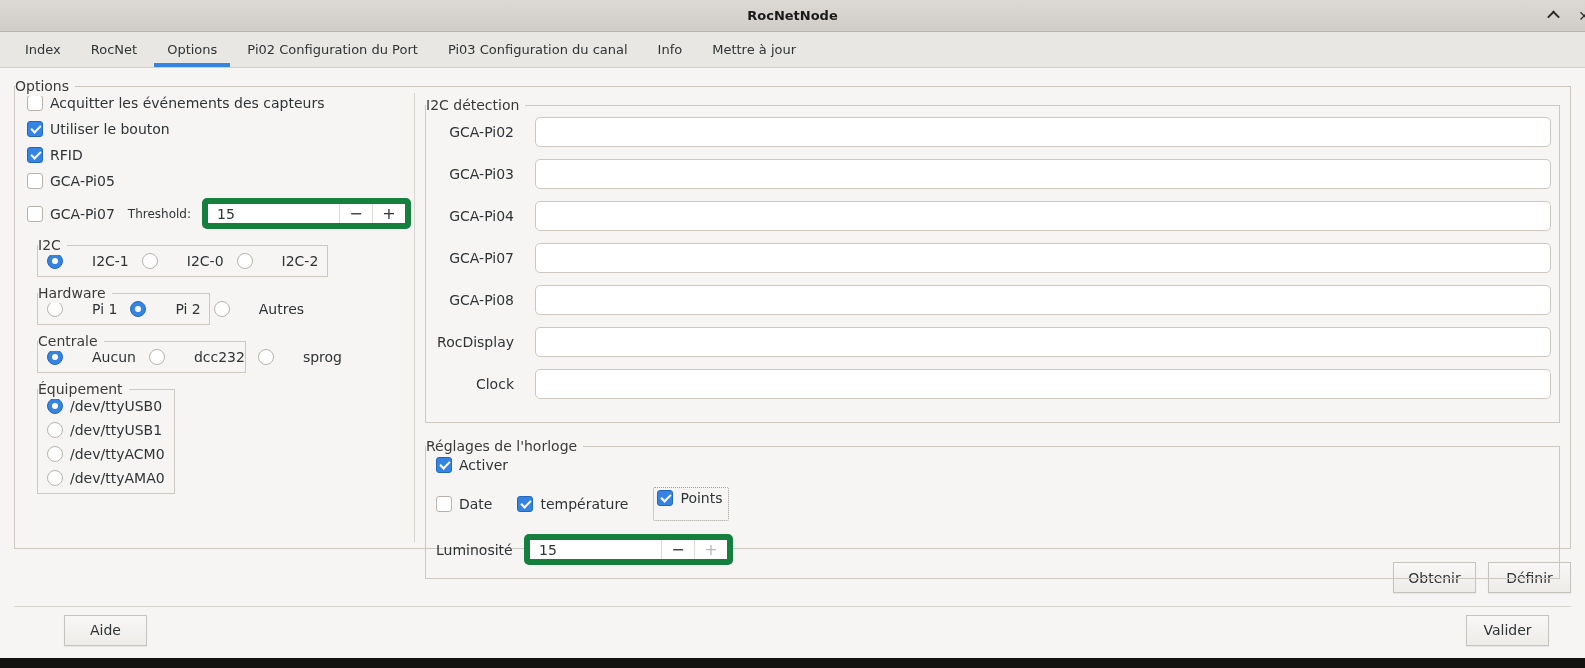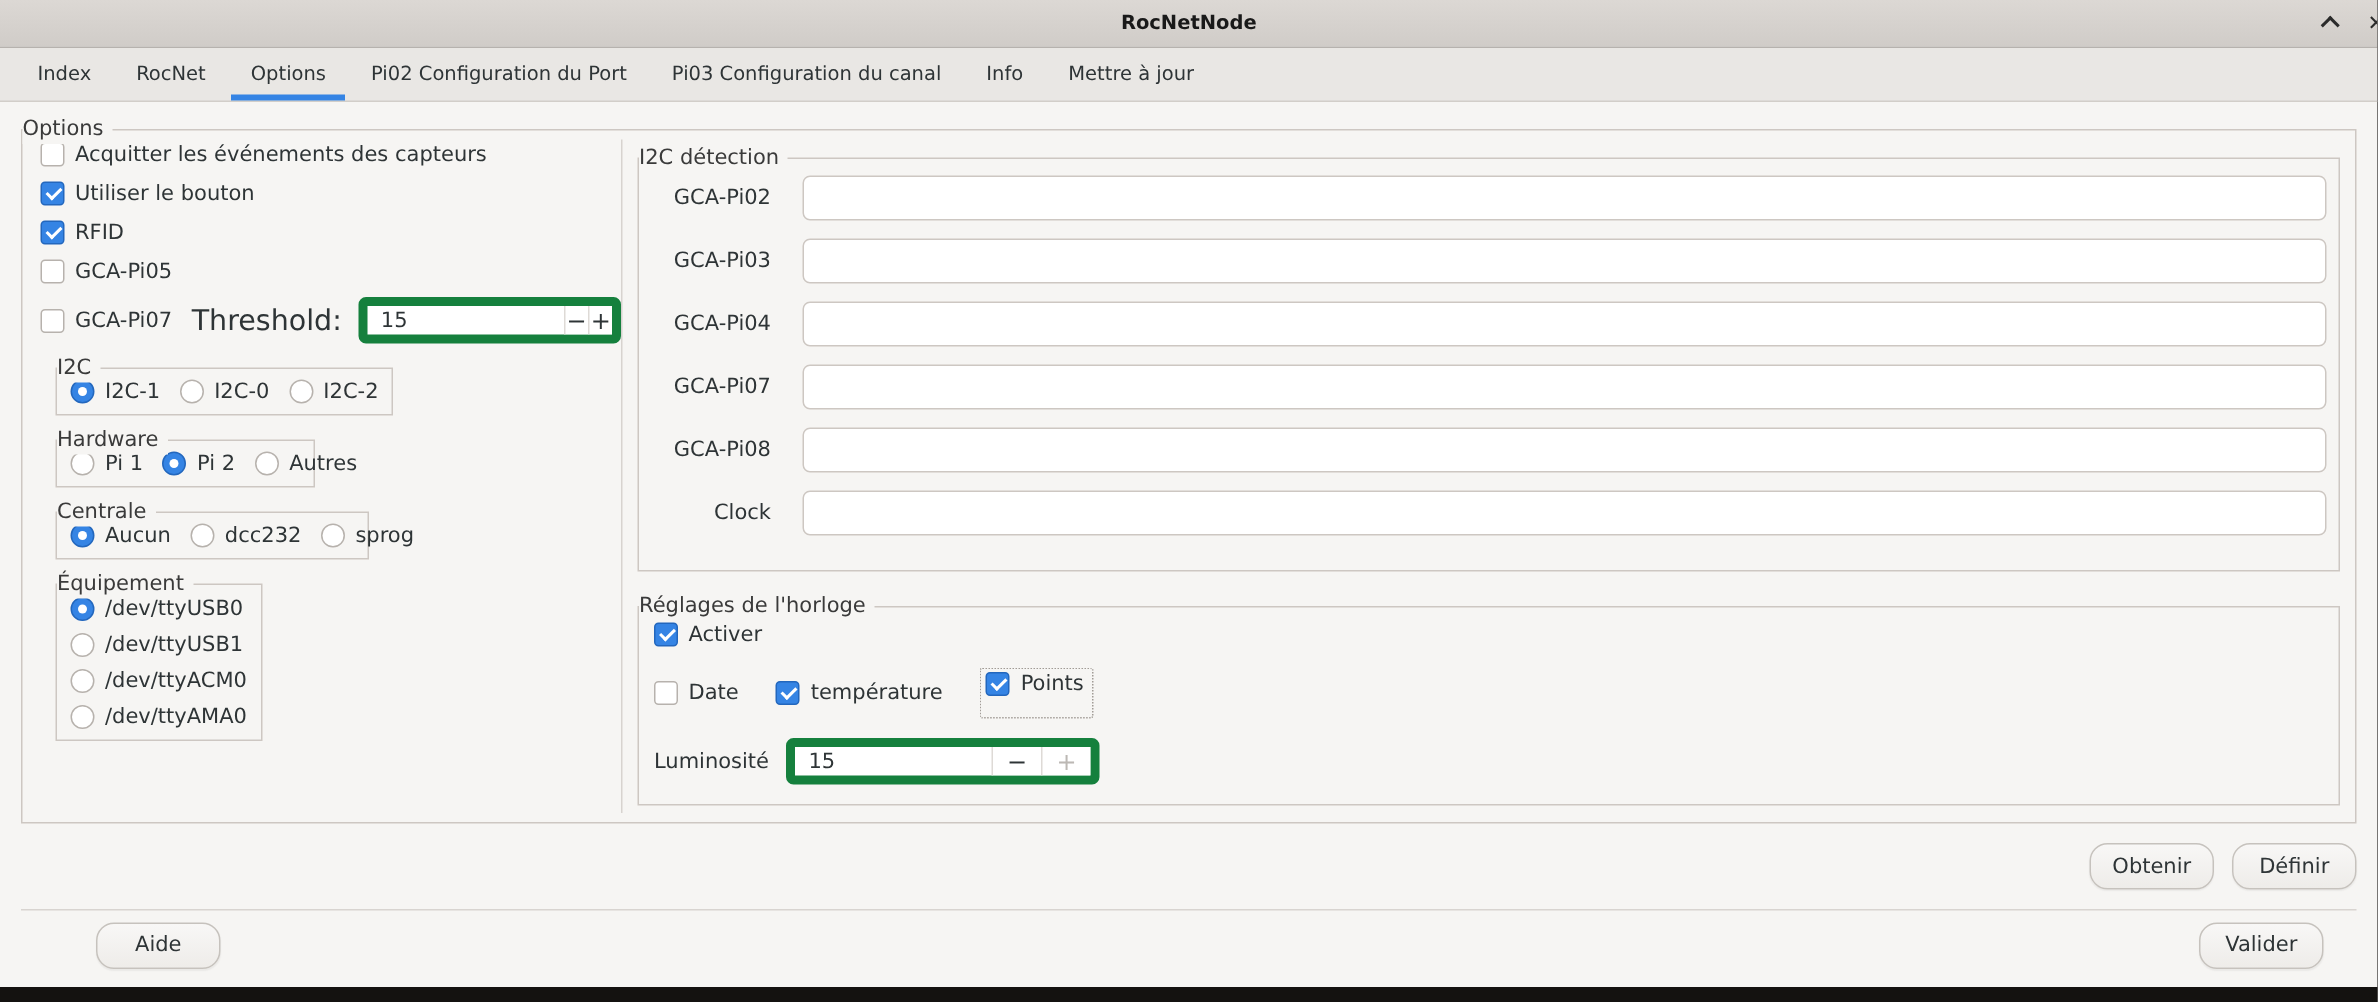--- a/index.html
+++ b/index.html
@@ -37,31 +37,31 @@
   .cb.checked { background:#3584e4; border-color:#2367bd; }
   .cb.checked::after { content:""; position:absolute; left:3px; top:3px; width:8px; height:4px;
                        border-left:2px solid #fff; border-bottom:2px solid #fff; transform:rotate(-45deg); }
   .radio { width:16px; height:16px; border:1px solid #b7b2ad; border-radius:50%; background:#fff; flex:none; position:relative; }
   .radio.selected { background:#3584e4; border-color:#2367bd; }
   .radio.selected::after { content:""; position:absolute; left:4px; top:4px; width:6px; height:6px; border-radius:50%; background:#fff; }
   .wlabel { font-size:14px; color:#2e3436; margin-left:7px; white-space:nowrap; }
 
   
   .threshold-row { display:flex; align-items:center; margin-top:3px; height:31px; }
-  .threshold-label { font-size:19px; color:#2e3436; margin-left:13px; }
+  .threshold-label { font-size:12px; color:#2e3436; margin-left:13px; }
   .spin { display:inline-flex; align-items:stretch; height:31px; background:#fff; border:6px solid #15803d; border-radius:5px; overflow:hidden; margin-left:11px; }
   .spin input { border:none; outline:none; width:131px; padding:0 9px; font:14px "DejaVu Sans",sans-serif; color:#2e3436; background:transparent; }
   .spin-btn { width:33px; border-left:1px solid #dedad6; display:flex; align-items:center; justify-content:center;
               font-size:16px; color:#2e3436; background:#fff; cursor:default; }
   .spin-btn.disabled { color:#bcb8b4; }
 
   
   .sub-frame { margin:16px 0 0 10px; padding:7px 9px; display:inline-block; }
   .inline-opts { display:flex; align-items:center; }
-  .inline-opts .opt { display:flex; align-items:center; margin-right:13px; }
+  .inline-opts .opt { display:flex; align-items:center; margin-right:13px;gap:22px; }
   .inline-opts .opt:last-child { margin-right:0; }
   .stack-opts .opt { display:flex; align-items:center; height:17px; margin-bottom:7px; }
   .stack-opts .opt:last-child { margin-bottom:0; }
   .lr-frames { display:flex; align-items:flex-start; }
   .ops-frame { margin-left:12px; max-width:86px; }
   .ops-frame .frame-label { max-width:96px; overflow:hidden; }
 
   
   .detect-frame { margin-top:9px; padding:11px 8px 11px 8px; }
   .frow { display:flex; align-items:center; margin-bottom:12px;gap:11px; }
@@ -73,21 +73,21 @@
   .clock-frame { margin-top:23px; padding:10px 10px 13px 10px; }
   .flags-row { display:flex; align-items:center; margin:14px 0 13px 0; }
   .flag { display:flex; align-items:center; }
   .flag + .flag { margin-left:25px; }
   .focus-box { border:1px dotted #a19c96; border-radius:2px; padding:2px 5px 14px 3px; display:flex; align-items:center; }
   .lum-row { display:flex; align-items:center; }
   .lum-label { width:78px; flex:none; font-size:14px; color:#2e3436; }
   .lum-row .spin { margin-left:10px; }
 
   
-  .btn { height:31px; padding:0 2px; background:linear-gradient(#f8f7f6,#eeece9); border:1px solid #c6c2bd; border-radius:12px;
+  .btn { height:31px; padding:0 2px; background:linear-gradient(#f8f7f6,#eeece9); border:1px solid #c6c2bd; border-radius:0;
          font:14px "DejaVu Sans",sans-serif; color:#2e3436; box-shadow:0 1px 1px rgba(0,0,0,.05); cursor:default;
          display:inline-flex; align-items:center; justify-content:center; }
   .actions { display:flex; justify-content:flex-end; gap:12px; margin-top:13px; }
   .actions .btn { min-width:83px; }
 
   
   .footer { margin-top:13px; border-top:1px solid #d8d4d0; height:47px; display:flex; align-items:center;
             justify-content:space-between; padding:0 22px; }
   .footer .btn { min-width:83px;margin-left:28px; }
 </style>
@@ -252,20 +252,24 @@
           </div>
           <div class="frow">
             <span class="frow-label">GCA-Pi07</span>
             <input class="text-input" value="" style="">
           </div>
           <div class="frow">
             <span class="frow-label">GCA-Pi08</span>
             <input class="text-input" value="" style="">
           </div>
           <div class="frow">
+            <span class="frow-label">RocDisplay</span>
+            <input class="text-input" value="" style="">
+          </div>
+          <div class="frow">
             <span class="frow-label">Clock</span>
             <input class="text-input" value="" style="">
           </div>
         </div>
 
         <div class="frame clock-frame">
           <span class="frame-label">Réglages de l'horloge</span>
 
           <div class="flag">
             <span class="cb checked"></span>

